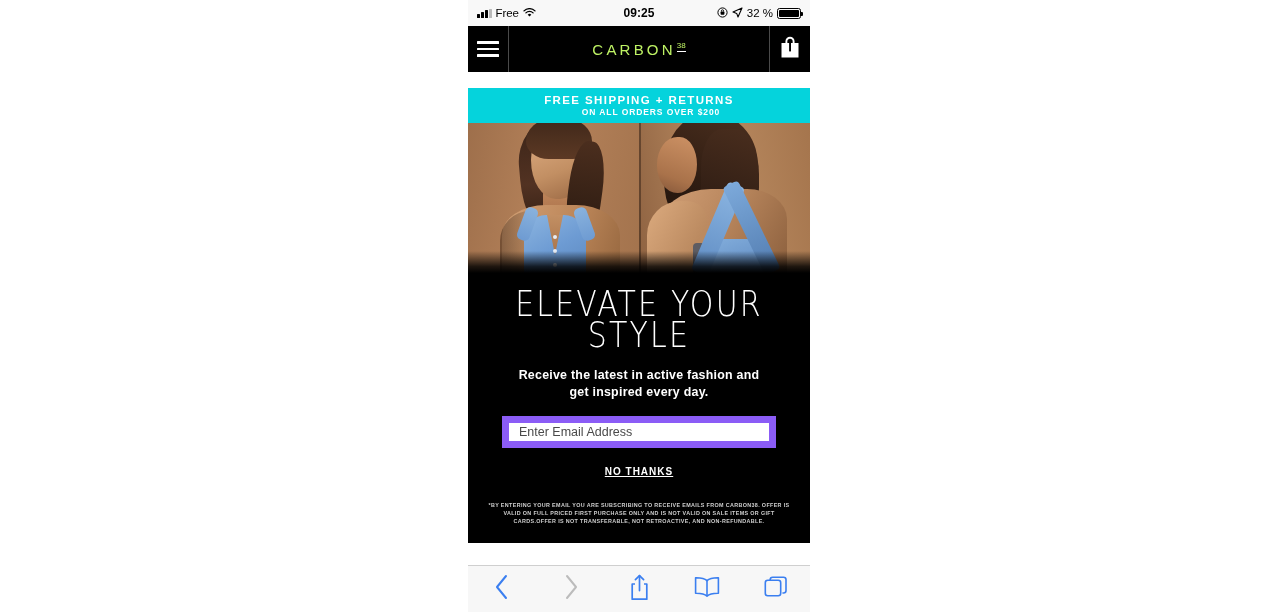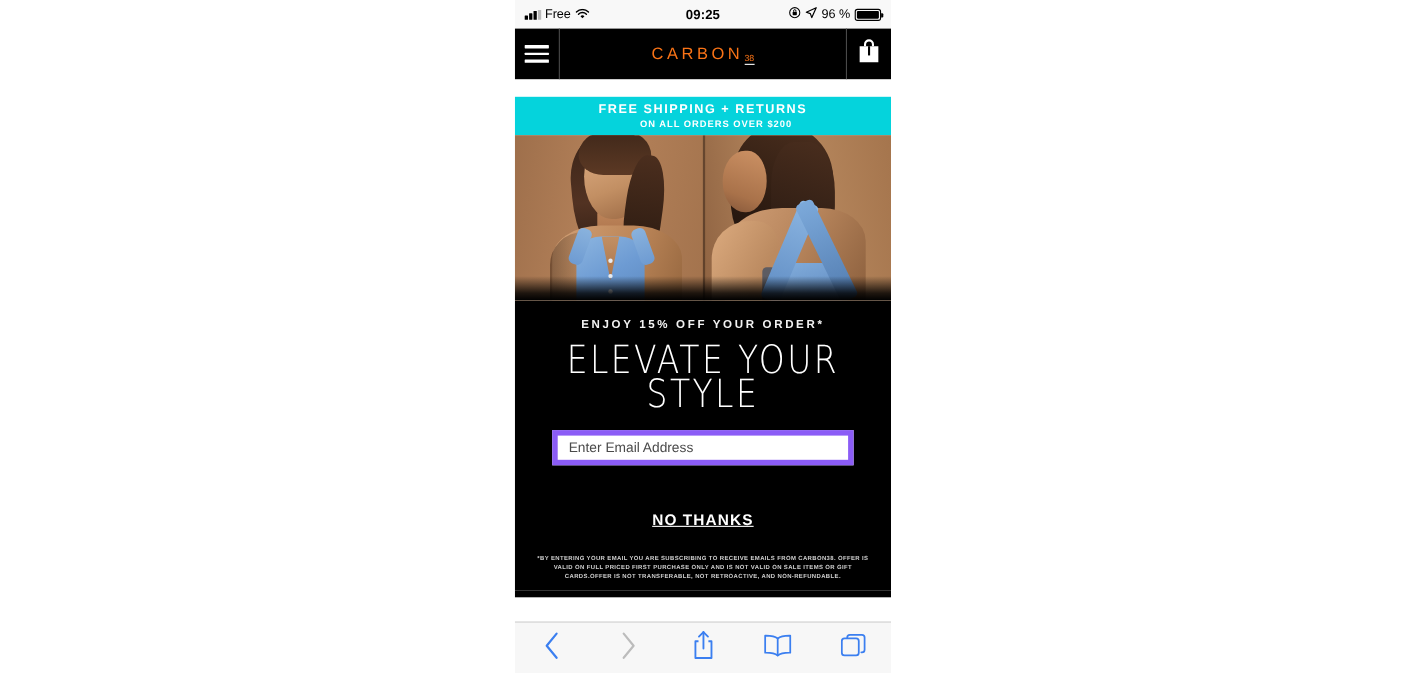--- a/index.html
+++ b/index.html
@@ -109,25 +109,25 @@
     width: 1px; background: #4a4a4a;
     margin: 0;
   }
   .hamburger { width: 22px; display: flex; flex-direction: column; gap: 4px; }
   .hamburger span { display: block; height: 2.4px; background: #fff; border-radius: 0.5px; }
   .logo-wrap {
     flex: 1;
     display: flex; align-items: center; justify-content: center;
   }
   .logo {
-    color: #f97316;
+    color: #bef264;
     font-size: 15px;
     font-weight: 400;
     letter-spacing: 3.2px;
-    display: inline-flex; align-items: flex-end;
+    display: inline-flex; align-items: flex-start;
     white-space: nowrap;
   }
   .logo sup {
     font-size: 8px;
     letter-spacing: 0;
     border-bottom: 1px solid #fff;
     line-height: 1;
     margin-left: 1px;
     padding-bottom: 1px;
     position: relative; top: 1px;
@@ -347,31 +347,31 @@
     margin-top: 12px;
   }
   .email-row {
     padding: 0 34px;
     margin-top: 15px;
   }
   .email-input {
     width: 100%;
     height: 32px;
     background: #fff;
-    border: 5px solid #8b5cf6;
+    border: 7px solid #8b5cf6;
     padding: 0 10px;
     font-size: 12.5px;
     color: #4c1d95;
     font-family: "Liberation Sans", sans-serif;
     outline: none;
   }
   .email-input::placeholder { color: #4a4a4a; opacity: 1; }
   .nothanks {
-    margin-top: 41px;
-    font-size: 14px;
+    margin-top: 18px;
+    font-size: 10px;
     letter-spacing: 1px;
     font-weight: 600;
     color: #ffffff;
     text-decoration: underline;
     display: inline-block;
     cursor: pointer;
   }
   .fineprint {
     margin-top: 22px;
     font-size: 5.4px;
@@ -430,21 +430,21 @@
               <circle cx="5.5" cy="5.5" r="4.6" stroke="#000" stroke-width="1" fill="none"></circle>
               <rect x="3.6" y="4.6" width="3.8" height="3.2" rx="0.7" fill="#000"></rect>
               <path d="M4.4 4.6V3.9a1.1 1.1 0 0 1 2.2 0v.7" stroke="#000" stroke-width="0.9" fill="none"></path>
             </svg>
         </span>
         <span>
           <svg width="11" height="11" viewBox="0 0 11 11">
               <path d="M10 1 1 5.1l3.7 1.3L6 10z" fill="none" stroke="#000" stroke-width="1.1" stroke-linejoin="round"></path>
             </svg>
         </span>
-        <span class="pct">96 %</span>
+        <span class="pct">32 %</span>
         <span class="battery">
             <span></span>
           </span>
       </div>
     </div>
 
 
     <div class="site-header">
       <div class="hdr-btn">
         <span class="hamburger">
@@ -503,25 +503,25 @@
         <div class="mB-dark"></div>
         <div class="mB-band"></div>
         <div class="mB-strap1"></div>
         <div class="mB-strap2"></div>
       </div>
       <div class="hero-divider"></div>
       <div class="hero-fade"></div>
     </div>
 
     <div class="modal">
-      <div class="eyebrow">ENJOY 15% OFF YOUR ORDER*</div>
       <div class="headline">
         <div>ELEVATE YOUR</div>
         <div>STYLE</div>
       </div>
+      <div class="subtext">Receive the latest in active fashion and get inspired every day.</div>
       <div class="email-row">
         <input class="email-input" type="text" placeholder="Enter Email Address" style="">
       </div>
       <div>
         <span class="nothanks">NO THANKS</span>
       </div>
       <div class="fineprint">*BY ENTERING YOUR EMAIL YOU ARE SUBSCRIBING TO RECEIVE EMAILS FROM CARBON38. OFFER IS VALID ON FULL PRICED FIRST PURCHASE ONLY AND IS NOT VALID ON SALE ITEMS OR GIFT CARDS.OFFER IS NOT TRANSFERABLE, NOT RETROACTIVE, AND NON-REFUNDABLE.</div>
     </div>
     <div class="modal-blackfill"></div>
 

